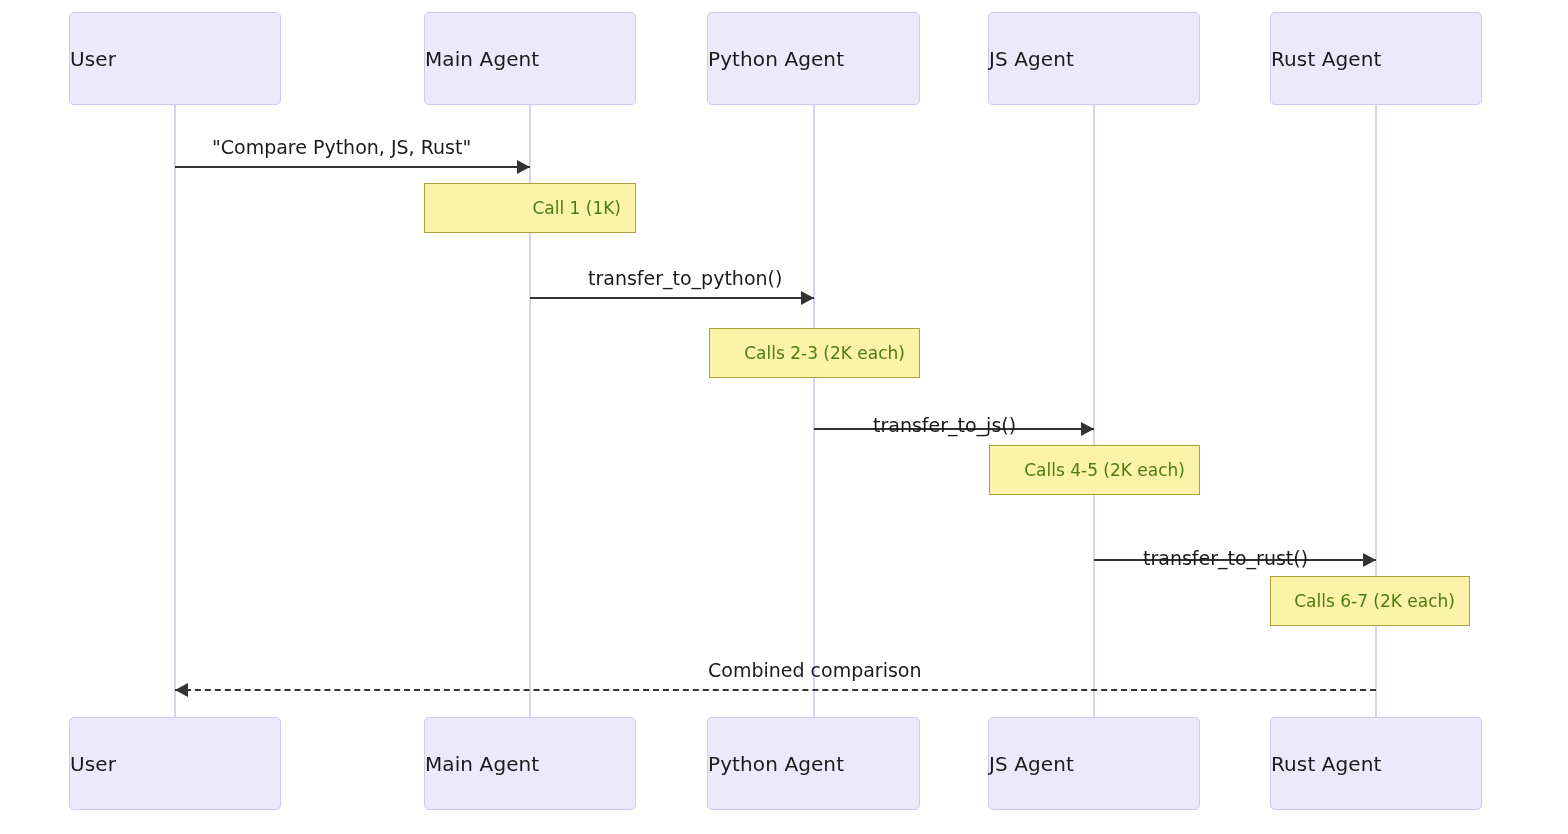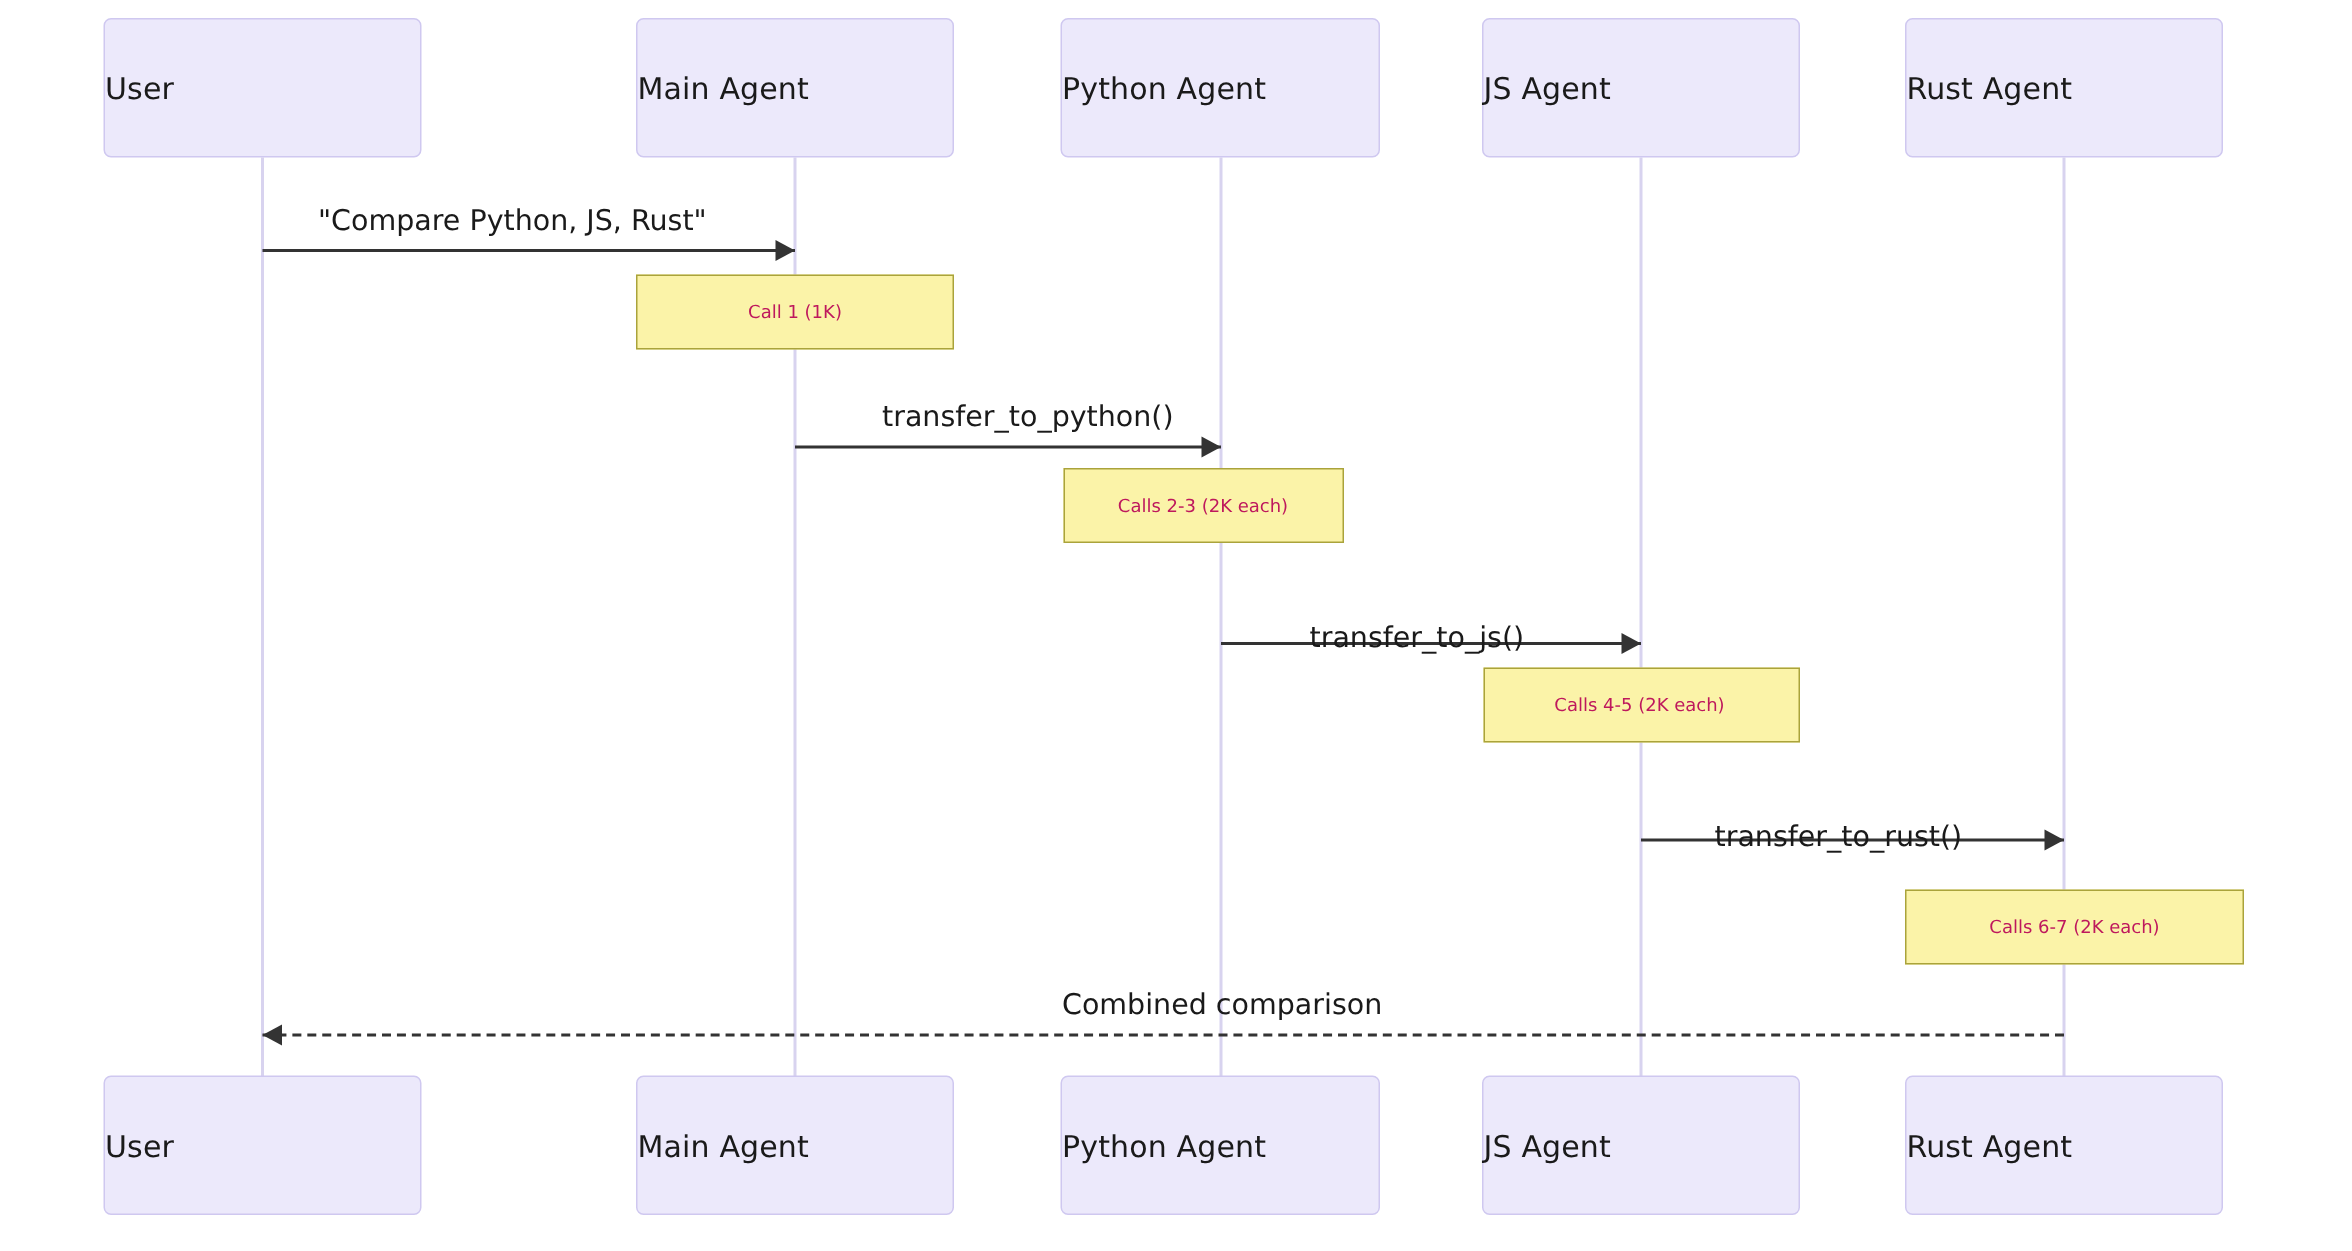--- a/index.html
+++ b/index.html
@@ -81,23 +81,23 @@
   }
   
   .note {
     position: absolute;
     box-sizing: border-box;
     background: #fbf3a8;
     border: 1.5px solid #aaa33b;
     height: 50px;
     display: flex;
     align-items: center;
-    justify-content: center;
-    color: #be185d;
-    font-size: 12px;
+    justify-content: flex-end;
+    color: #4d7c0f;
+    font-size: 17px;
     line-height: 1;
     white-space: nowrap;
     padding: 0 14px;
   }
 </style>
 </head>
 <body>
 
 <div id="diagram-root">
 
@@ -142,27 +142,27 @@
       <div class="msg-label" style="left: 1143px; top: 549px;">transfer_to_rust()</div>
       <div class="msg-line dashed" style="left: 175px; width: 1201px; top: 689px;"></div>
       <div class="arrowhead left" style="top: 683px; left: 175px;"></div>
       <div class="msg-label" style="left: 668px; top: 661px; margin-left: 40px;">Combined comparison</div>
     </div>
 
   <div class="layer" id="notes-layer">
       <div class="note" style="left: 424px; width: 212px; top: 183px;">
         <span>Call 1 (1K)</span>
       </div>
-      <div class="note" style="left: 709px; width: 187px; top: 312px; padding-left: 13px;">
+      <div class="note" style="left: 709px; width: 211px; top: 328px; padding-left: 13px;">
         <span>Calls 2-3 (2K each)</span>
       </div>
       <div class="note" style="left: 989px; width: 211px; top: 445px; padding-left: 11px;">
         <span>Calls 4-5 (2K each)</span>
       </div>
-      <div class="note" style="left: 1270px; width: 226px; top: 576px; margin-top: 17px;">
+      <div class="note" style="left: 1270px; width: 200px; top: 576px;">
         <span>Calls 6-7 (2K each)</span>
       </div>
     </div>
 
   <div class="layer" id="participants-bottom-layer">
       <div class="participant bottom" style="left: 69px; width: 212px;">
         <span>User</span>
       </div>
       <div class="participant bottom" style="left: 424px; width: 212px;">
         <span>Main Agent</span>

